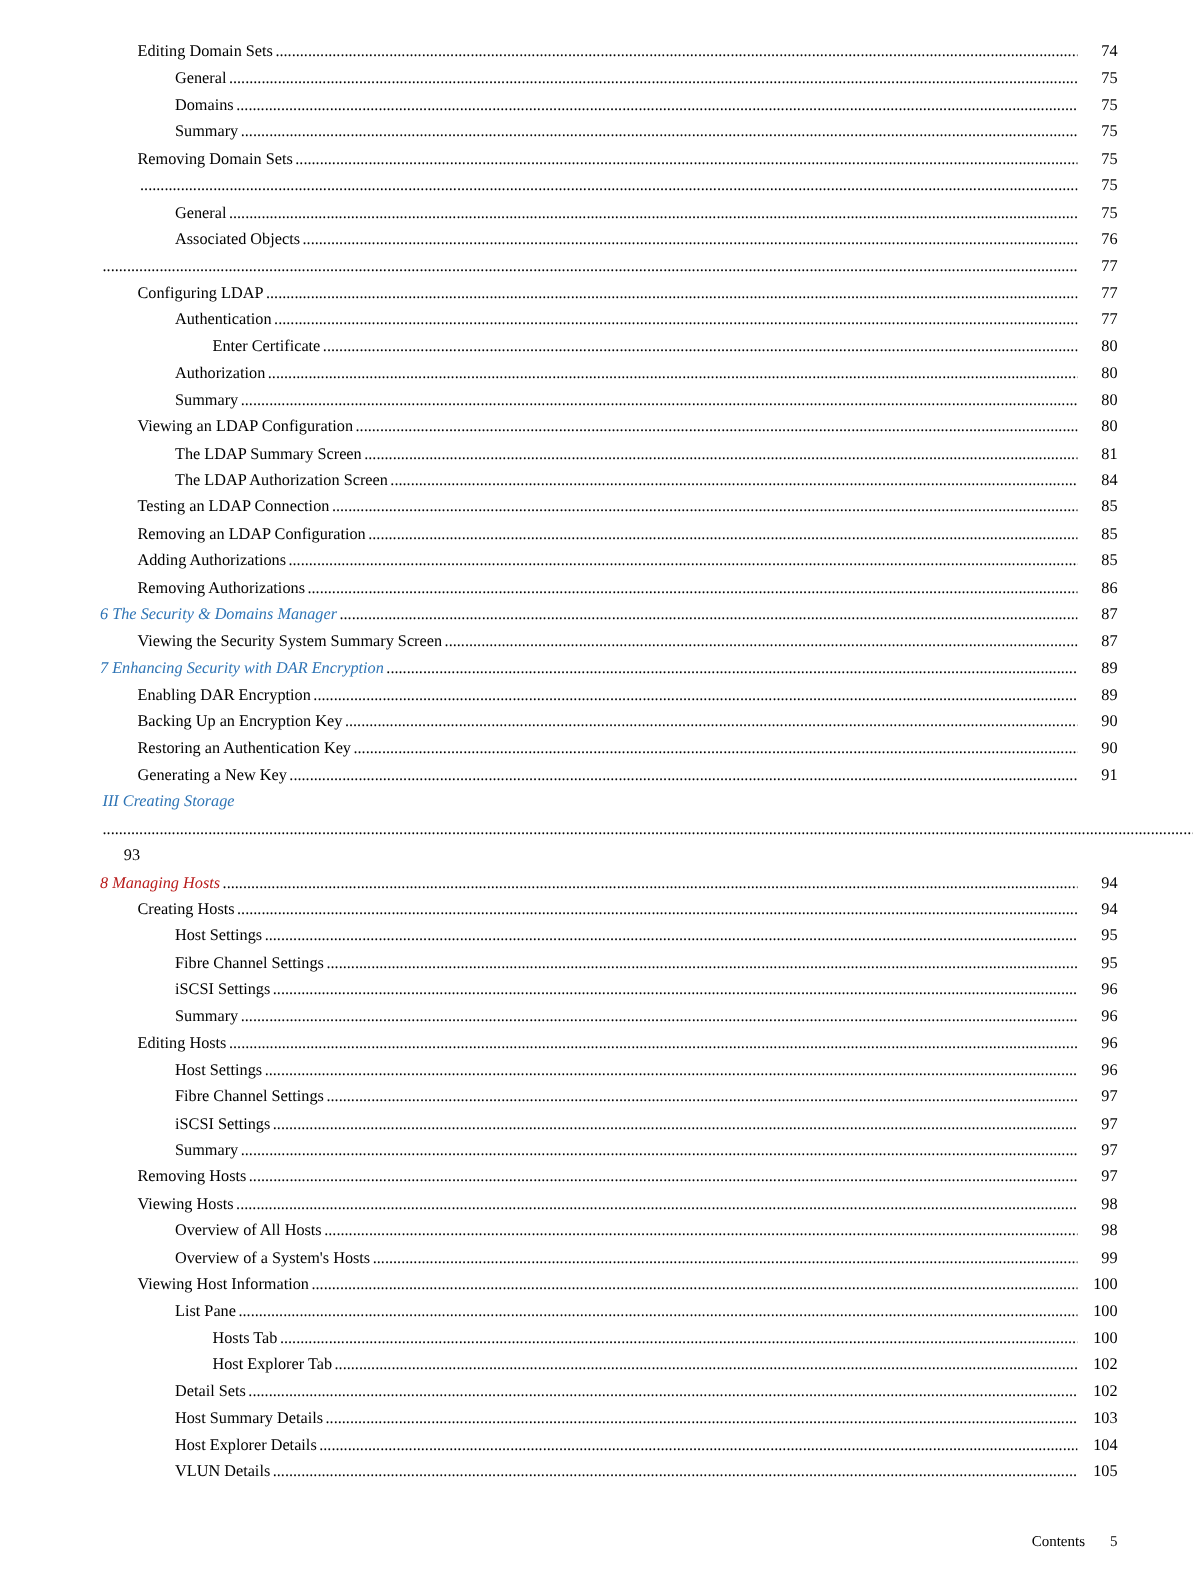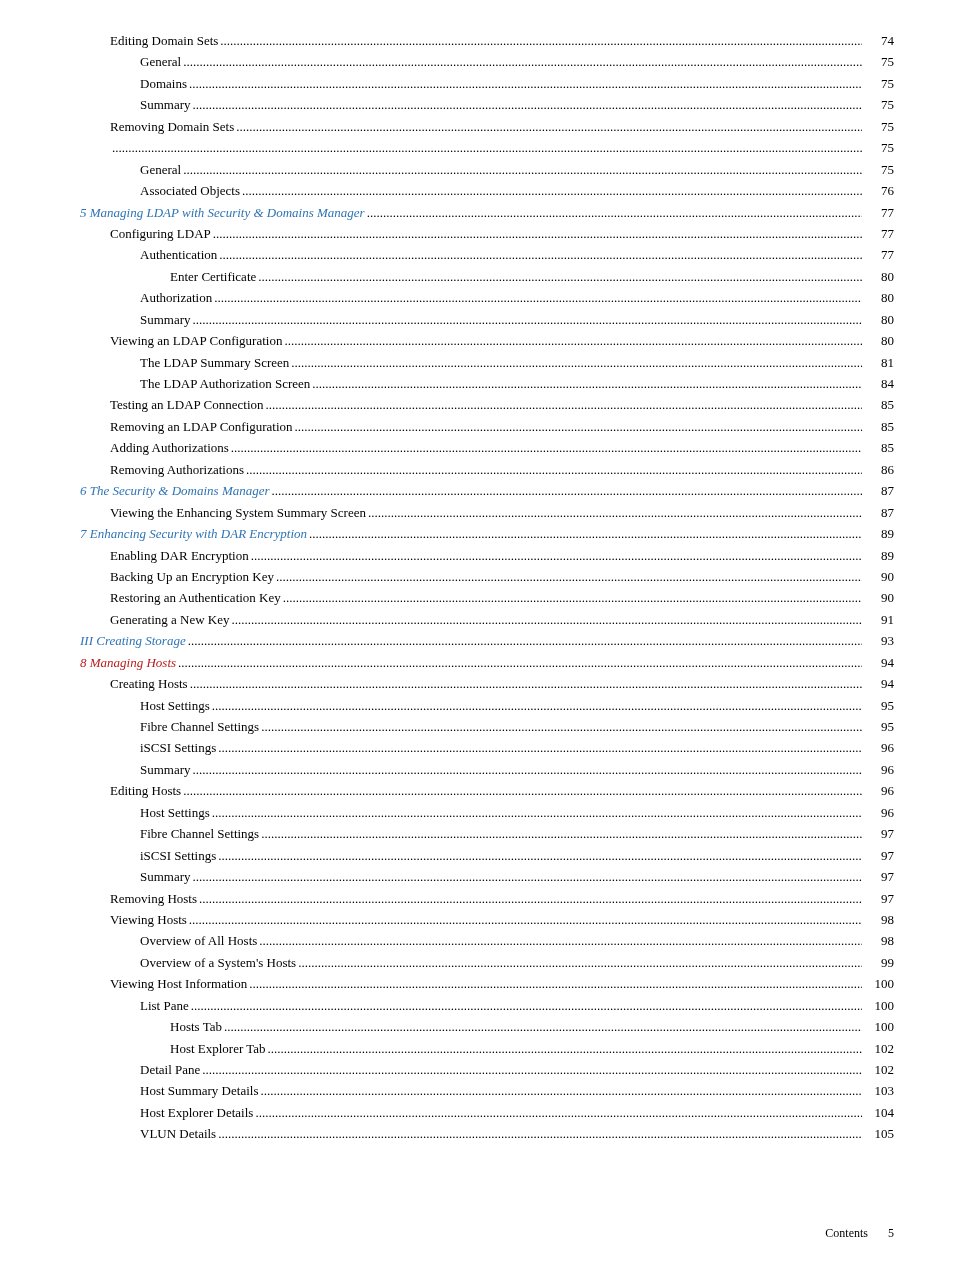--- a/index.html
+++ b/index.html
@@ -96,21 +96,20 @@
       <span class="entry-text">General</span>
       <span class="dots"></span>
       <span class="page-num">75</span>
     </div>
     <div class="toc-entry" style="padding-left: 60px;">
       <span class="entry-text">Associated Objects</span>
       <span class="dots"></span>
       <span class="page-num">76</span>
     </div>
     <div class="toc-entry" style="padding-left: 0px;">
-      <span class="entry-text" style="color: rgb(46, 116, 181); font-style: italic;">5 Managing LDAP with Security &amp; Domains Manager</span>
       <span class="dots"></span>
       <span class="page-num">77</span>
     </div>
     <div class="toc-entry" style="padding-left: 30px;">
       <span class="entry-text">Configuring LDAP</span>
       <span class="dots"></span>
       <span class="page-num">77</span>
     </div>
     <div class="toc-entry" style="padding-left: 60px;">
       <span class="entry-text">Authentication</span>
@@ -166,21 +165,21 @@
       <span class="entry-text">Removing Authorizations</span>
       <span class="dots"></span>
       <span class="page-num">86</span>
     </div>
     <div class="toc-entry" style="padding-left: 0px;">
       <span class="entry-text" style="color: rgb(46, 116, 181); font-style: italic;">6 The Security &amp; Domains Manager</span>
       <span class="dots"></span>
       <span class="page-num">87</span>
     </div>
     <div class="toc-entry" style="padding-left: 30px;">
-      <span class="entry-text">Viewing the Enhancing System Summary Screen</span>
+      <span class="entry-text">Viewing the Security System Summary Screen</span>
       <span class="dots"></span>
       <span class="page-num">87</span>
     </div>
     <div class="toc-entry" style="padding-left: 0px;">
       <span class="entry-text" style="color: rgb(46, 116, 181); font-style: italic;">7 Enhancing Security with DAR Encryption</span>
       <span class="dots"></span>
       <span class="page-num">89</span>
     </div>
     <div class="toc-entry" style="padding-left: 30px;">
       <span class="entry-text">Enabling DAR Encryption</span>
@@ -195,21 +194,21 @@
     <div class="toc-entry" style="padding-left: 30px;">
       <span class="entry-text">Restoring an Authentication Key</span>
       <span class="dots"></span>
       <span class="page-num">90</span>
     </div>
     <div class="toc-entry" style="padding-left: 30px;">
       <span class="entry-text">Generating a New Key</span>
       <span class="dots"></span>
       <span class="page-num">91</span>
     </div>
-    <div class="toc-entry" style="padding-left: 0px;">
+    <div class="toc-entry" style="padding-left: 0px; flex-direction: column;">
       <span class="entry-text" style="color: rgb(46, 116, 181); font-style: italic; font-weight: normal;">III  Creating  Storage</span>
       <span class="dots"></span>
       <span class="page-num">93</span>
     </div>
     <div class="toc-entry" style="padding-left: 0px;">
       <span class="entry-text" style="color: #b91c1c; font-style: italic;">8 Managing Hosts</span>
       <span class="dots"></span>
       <span class="page-num">94</span>
     </div>
     <div class="toc-entry" style="padding-left: 30px;">
@@ -296,21 +295,21 @@
       <span class="entry-text">Hosts Tab</span>
       <span class="dots"></span>
       <span class="page-num">100</span>
     </div>
     <div class="toc-entry" style="padding-left: 90px;">
       <span class="entry-text">Host Explorer Tab</span>
       <span class="dots"></span>
       <span class="page-num">102</span>
     </div>
     <div class="toc-entry" style="padding-left: 60px;">
-      <span class="entry-text">Detail Pane</span>
+      <span class="entry-text">Detail Sets</span>
       <span class="dots"></span>
       <span class="page-num">102</span>
     </div>
     <div class="toc-entry" style="padding-left: 60px;">
       <span class="entry-text">Host Summary Details</span>
       <span class="dots"></span>
       <span class="page-num">103</span>
     </div>
     <div class="toc-entry" style="padding-left: 60px;">
       <span class="entry-text">Host Explorer Details</span>

